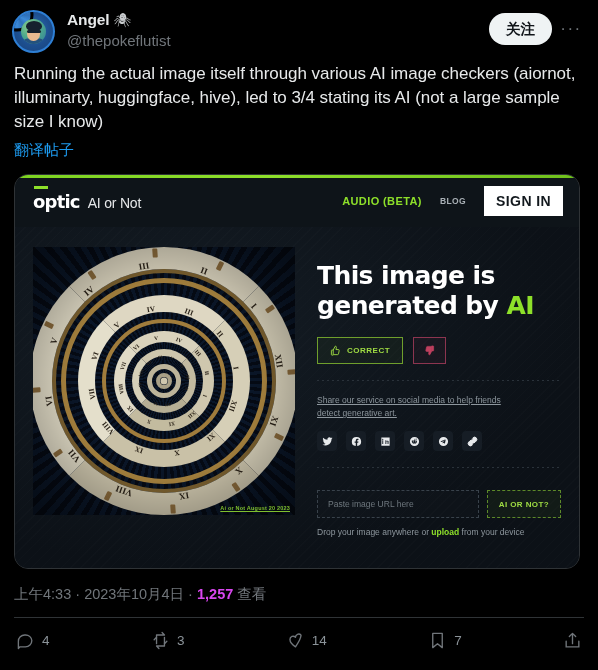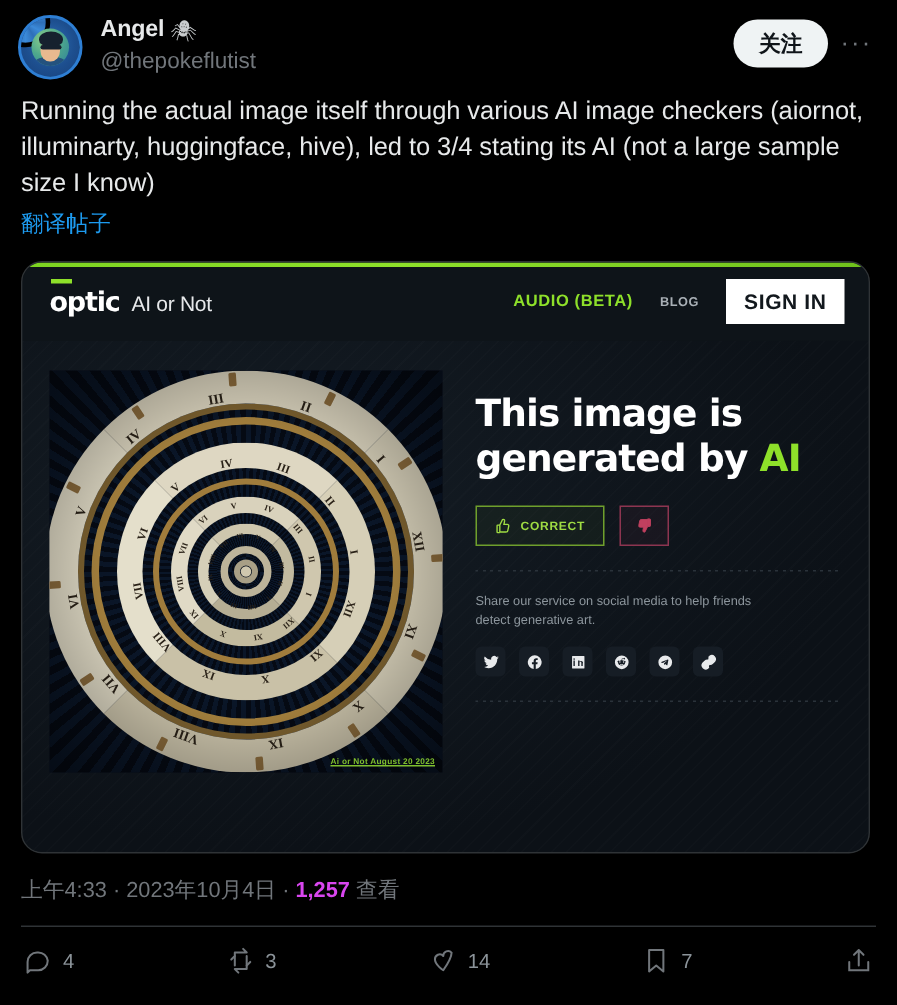--- a/index.html
+++ b/index.html
@@ -195,20 +195,21 @@
   }
   .thumb { width: 11px; height: 11px; display: block; }
 
   .divider-dash {
     margin-top: 16px; height: 1px;
     background: repeating-linear-gradient(90deg,#2a323a 0px,#2a323a 2px,transparent 2px,transparent 5px);
   }
   .share-text {
     color: #8d969d; font-size: 8.5px; line-height: 13px; margin-top: 13px;
     max-width: 200px;
+    text-decoration: underline;
   }
   .share-icons { display: flex; gap: 9px; margin-top: 11px; }
   .sicon {
     width: 20px; height: 20px; border-radius: 4px;
     background: #161d25; display: flex; align-items: center; justify-content: center;
     cursor: pointer;
   }
   .sicon svg { width: 11px; height: 11px; fill: #e8eaec; }
 
   .url-row { display: flex; align-items: stretch; margin-top: 22px; gap: 8px; }
@@ -427,20 +428,27 @@
           <div class="sicon">
             <svg viewBox="0 0 24 24" fill="none" stroke="#e8eaec" stroke-width="2">
                 <path d="M10 13a5 5 0 0 0 7.5.5l3-3a5 5 0 0 0-7-7l-1.7 1.7"></path>
                 <path d="M14 11a5 5 0 0 0-7.5-.5l-3 3a5 5 0 0 0 7 7L12.2 19"></path>
               </svg>
           </div>
         </div>
 
         <div class="divider-dash"></div>
 
+        <div class="url-row">
+          <div class="url-input">Paste image URL here</div>
+          <div class="url-btn">AI OR NOT?</div>
+        </div>
+        <div class="drop-text">
+          <span>Drop your image anywhere or </span><b>upload</b><span> from your device</span>
+        </div>
       </div>
     </div>
   </div>
 
   
   <div class="meta">
     <span>上午4:33</span><span> · </span><span>2023年10月4日</span><span> · </span><b>1,257</b><span class="views"> 查看</span>
   </div>
 
   <div class="hr"></div>

